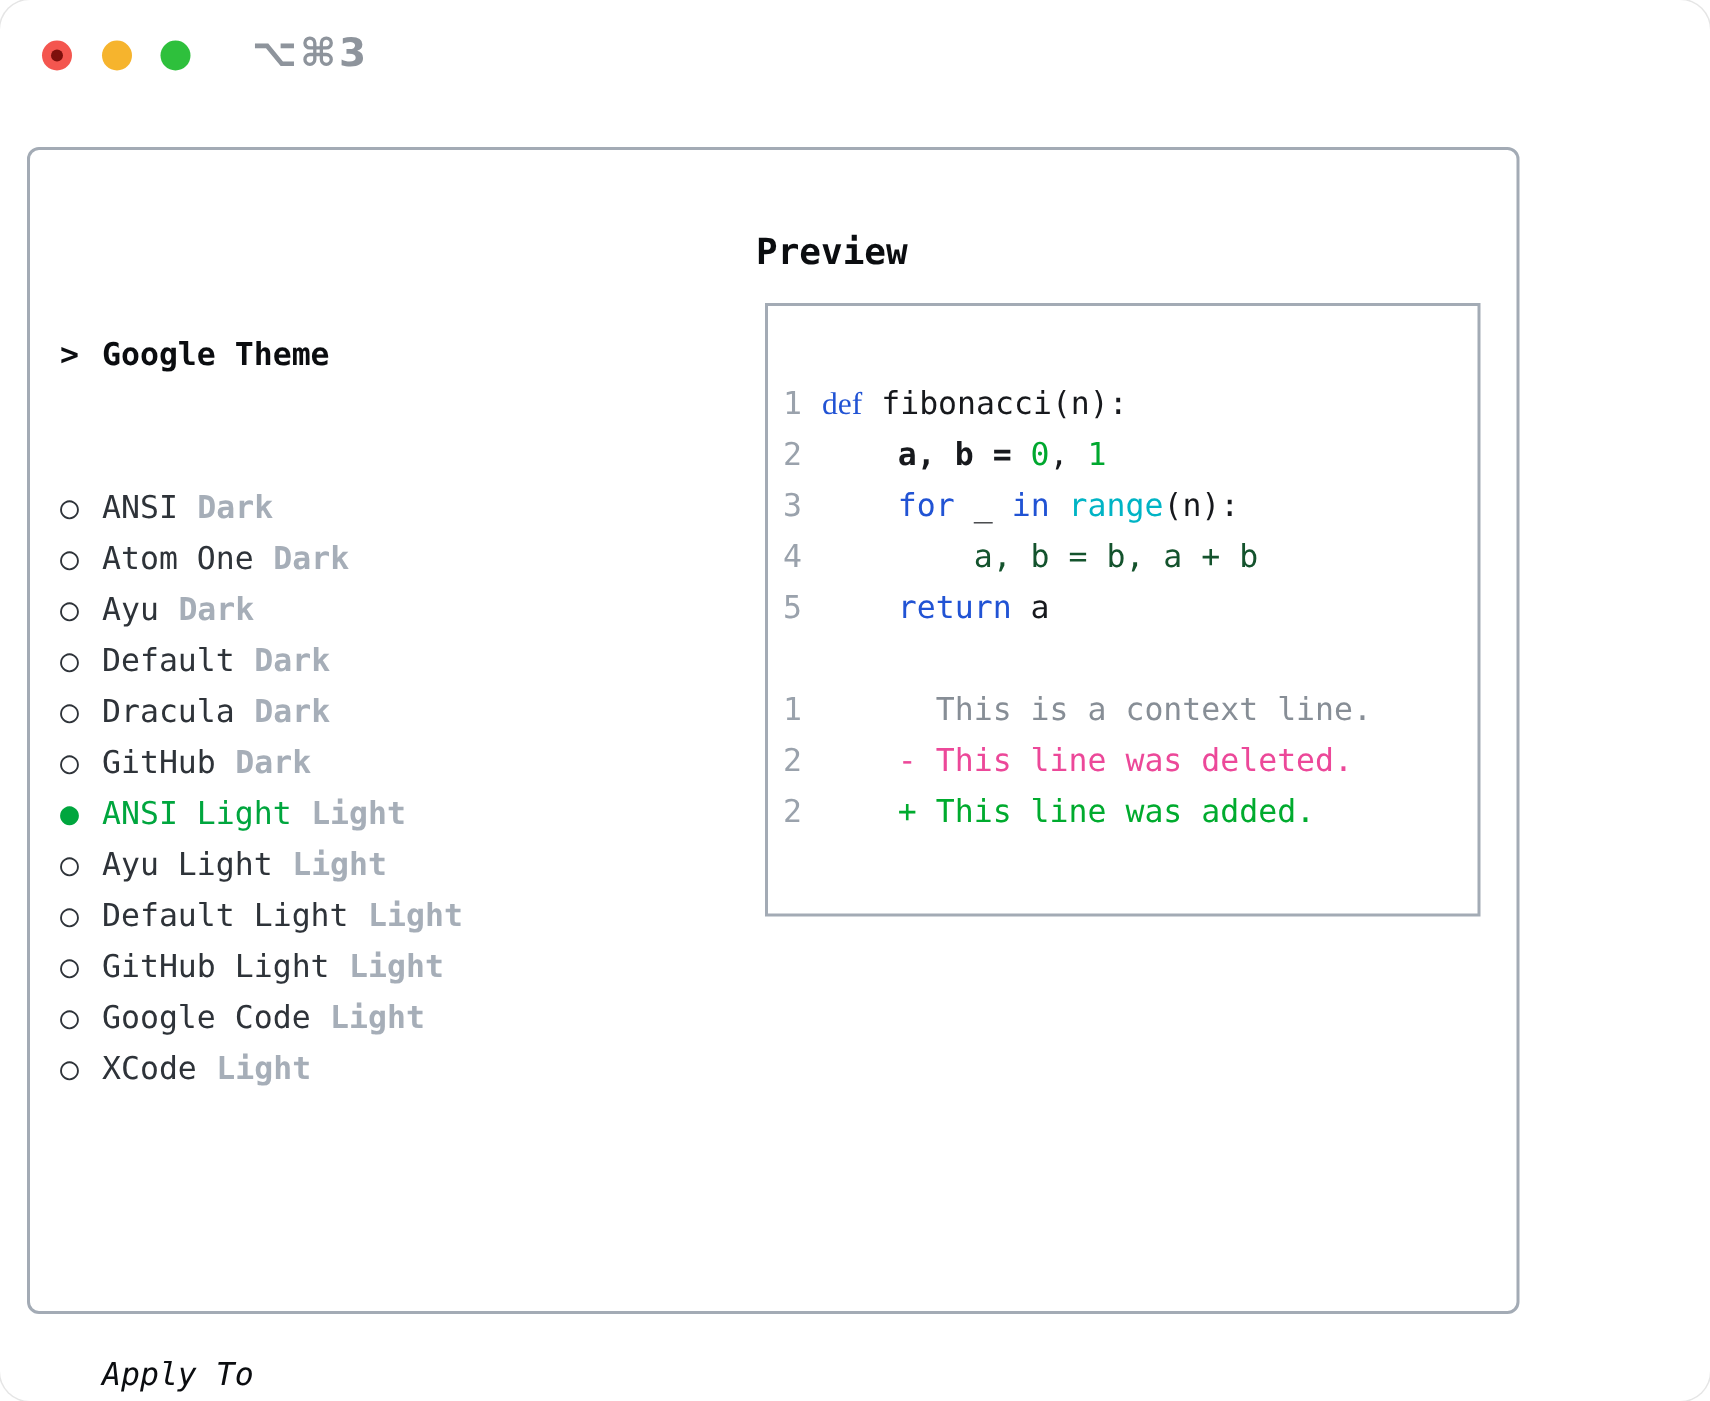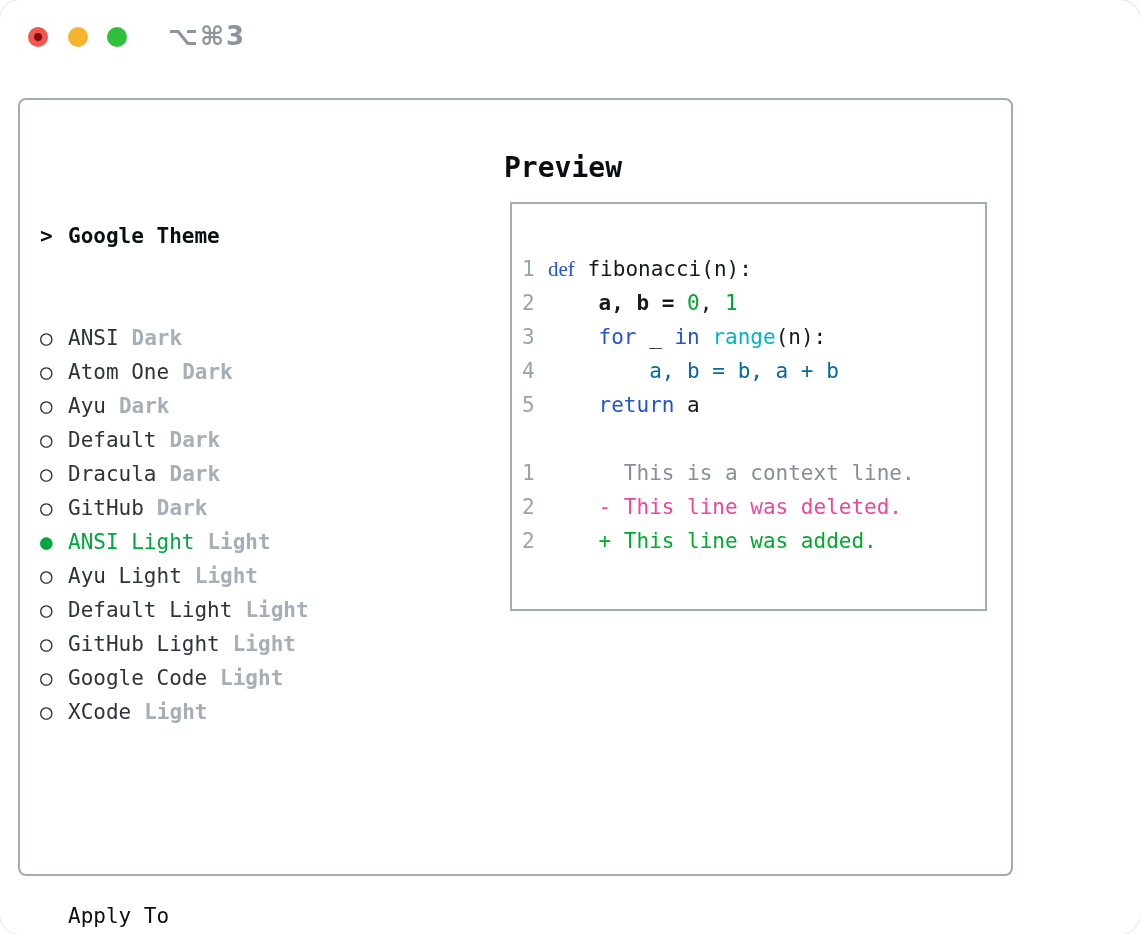--- a/index.html
+++ b/index.html
@@ -26,29 +26,29 @@
     position:absolute;left:18px;top:98px;width:995px;height:778px;
     box-sizing:border-box;border:2px solid var(--border);border-radius:8px;
   }
   .theme-col{
     position:absolute;left:20px;top:51px;
     font-size:21px;line-height:34px;white-space:pre;color:var(--dark);
   }
   .row{display:flex;height:34px;}
   .marker{display:inline-block;width:28px;flex:0 0 28px;}
   .row-header .marker,.row-header .label{font-weight:700;color:var(--header);}
-  .row-subheader .label{color:var(--header);}
+  .row-subheader .label{color:var(--header);font-style:italic;}
   .item-name{color:var(--dark);}
   .item-tag{color:var(--muted);margin-left:13px;font-weight:bold;}
   .row.selected .marker,.row.selected .item-name{color:var(--green);}
   .blank-row{height:34px;}
   
   .preview-title{
     position:absolute;left:484px;top:51px;line-height:34px;
-    font-size:28px;font-weight:700;color:var(--header);
+    font-size:24px;font-weight:700;color:var(--header);
   }
   .preview-box{
     position:absolute;left:490px;top:102px;width:477px;height:409px;
     box-sizing:border-box;border:2px solid var(--border);
     font-size:21px;line-height:34px;
   }
   .code-area{padding:48px 0 0 10px;}
   .pline{display:flex;height:34px;white-space:pre;}
   .lnum{display:inline-block;width:26px;flex:0 0 26px;color:var(--lnum);}
 </style>
@@ -84,21 +84,21 @@
     </div>
 
     <div class="preview-title">Preview</div>
 
     <div class="preview-box">
       <div class="code-area">
         <div id="code-lines">
             <div class="pline"><span class="lnum">1</span><span style="color: rgb(33, 83, 212); font-family: Liberation Serif, serif;">def</span><span style="color: rgb(23, 25, 29);"> fibonacci(n):</span></div>
             <div class="pline"><span class="lnum">2</span><span style="color: rgb(23, 25, 29); font-weight: bold;">    a, b = </span><span style="color: rgb(0, 168, 47);">0</span><span style="color: rgb(23, 25, 29);">, </span><span style="color: rgb(0, 168, 47);">1</span></div>
             <div class="pline"><span class="lnum">3</span><span style="color: rgb(23, 25, 29);">    </span><span style="color: rgb(33, 83, 212);">for</span><span style="color: rgb(23, 25, 29);"> _ </span><span style="color: rgb(33, 83, 212);">in</span><span style="color: rgb(23, 25, 29);"> </span><span style="color: rgb(0, 180, 197);">range</span><span style="color: rgb(23, 25, 29);">(n):</span></div>
-            <div class="pline"><span class="lnum">4</span><span style="color: #0369a1; text-align: center;">        a, b = b, a + b</span></div>
+            <div class="pline"><span class="lnum">4</span><span style="color: #14532d; text-align: center;">        a, b = b, a + b</span></div>
             <div class="pline"><span class="lnum">5</span><span style="color: rgb(23, 25, 29);">    </span><span style="color: rgb(33, 83, 212);">return</span><span style="color: rgb(23, 25, 29);"> a</span></div>
           </div>
         <div class="blank-row"></div>
         <div id="diff-lines">
             <div class="pline"><span class="lnum">1</span><span style="color: rgb(135, 142, 150);">      This is a context line.</span></div>
             <div class="pline"><span class="lnum">2</span><span style="color: #ec4899;">    - This line was deleted.</span></div>
             <div class="pline"><span class="lnum">2</span><span style="color: rgb(0, 171, 46);">    + This line was added.</span></div>
           </div>
       </div>
     </div>

